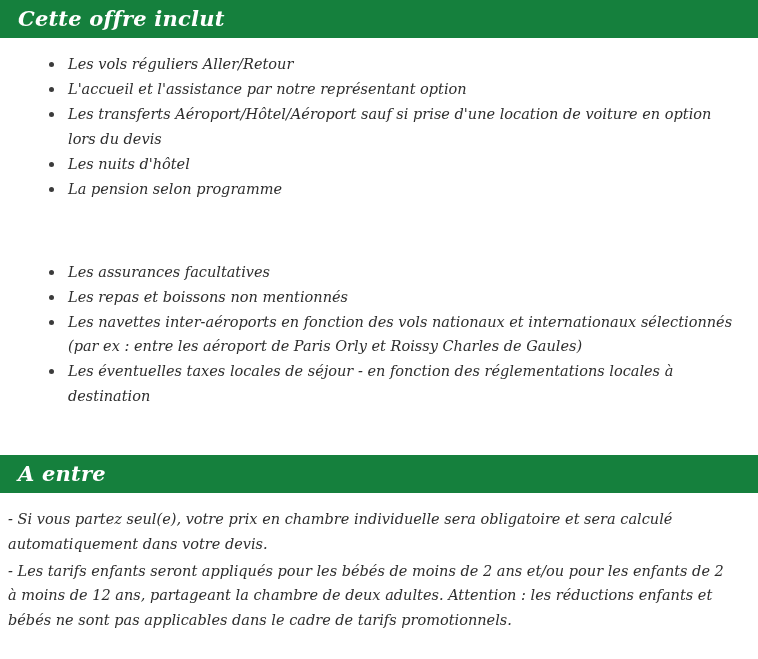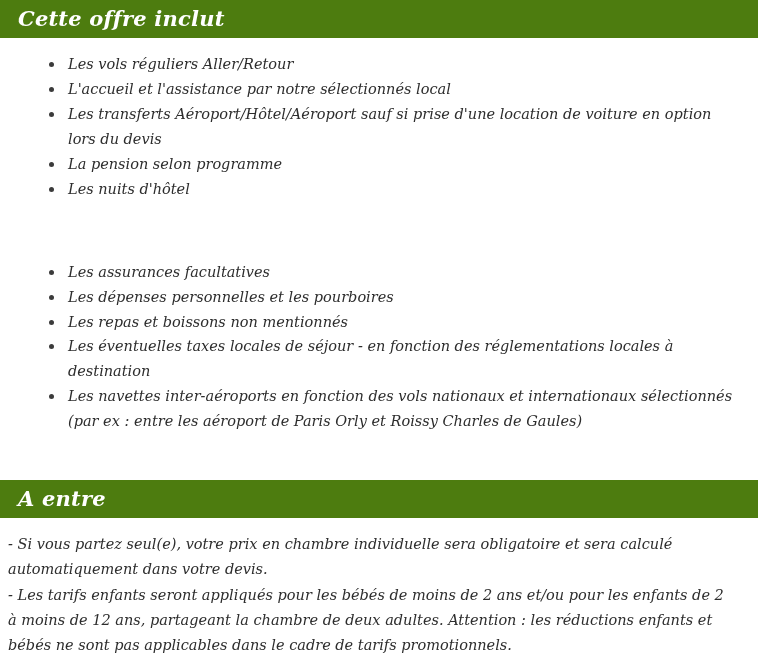--- a/index.html
+++ b/index.html
@@ -14,21 +14,21 @@
     color: #333333;
   }
   .page {
     width: 758px;
     position: relative;
   }
   .section {
     width: 100%;
   }
   .section-header {
-    background: #4d7c0f;
+    background: #15803d;
     color: #ffffff;
     font-family: "DejaVu Serif", serif;
     font-style: italic;
     font-weight: bold;
     font-size: 21px;
     line-height: 1;
     padding: 8px 0 10px 18px;
     box-sizing: border-box;
     height: 38px;
     display: flex;
@@ -76,36 +76,35 @@
 </style>
 </head>
 <body>
 
 <div class="page">
 
   <div class="section">
     <div class="section-header header-inclut">Cette offre inclut</div>
     <ul class="list">
       <li>Les vols réguliers Aller/Retour</li>
-      <li>L'accueil et l'assistance par notre sélectionnés local</li>
+      <li>L'accueil et l'assistance par notre représentant option</li>
       <li>Les transferts Aéroport/Hôtel/Aéroport sauf si prise d'une location de voiture en option lors du devis</li>
+      <li>Les nuits d'hôtel</li>
       <li>La pension selon programme</li>
-      <li>Les nuits d'hôtel</li>
     </ul>
   </div>
 
   <div class="gap-after-inclut"></div>
 
   <div class="section">
     <ul class="list">
       <li>Les assurances facultatives</li>
-      <li>Les dépenses personnelles et les pourboires</li>
       <li>Les repas et boissons non mentionnés</li>
+      <li>Les navettes inter-aéroports en fonction des vols nationaux et internationaux sélectionnés (par ex : entre les aéroport de Paris Orly et Roissy Charles de Gaules)</li>
       <li>Les éventuelles taxes locales de séjour - en fonction des réglementations locales à destination</li>
-      <li>Les navettes inter-aéroports en fonction des vols nationaux et internationaux sélectionnés (par ex : entre les aéroport de Paris Orly et Roissy Charles de Gaules)</li>
     </ul>
   </div>
 
   <div class="gap-after-ninclut"></div>
 
   <div class="section">
     <div class="section-header">A entre</div>
     <div class="prose">
       <p>- Si vous partez seul(e), votre prix en chambre individuelle sera obligatoire et sera calculé automatiquement dans votre devis.</p>
       <p>- Les tarifs enfants seront appliqués pour les bébés de moins de 2 ans et/ou pour les enfants de 2 à moins de 12 ans, partageant la chambre de deux adultes. Attention : les réductions enfants et bébés ne sont pas applicables dans le cadre de tarifs promotionnels.</p>

